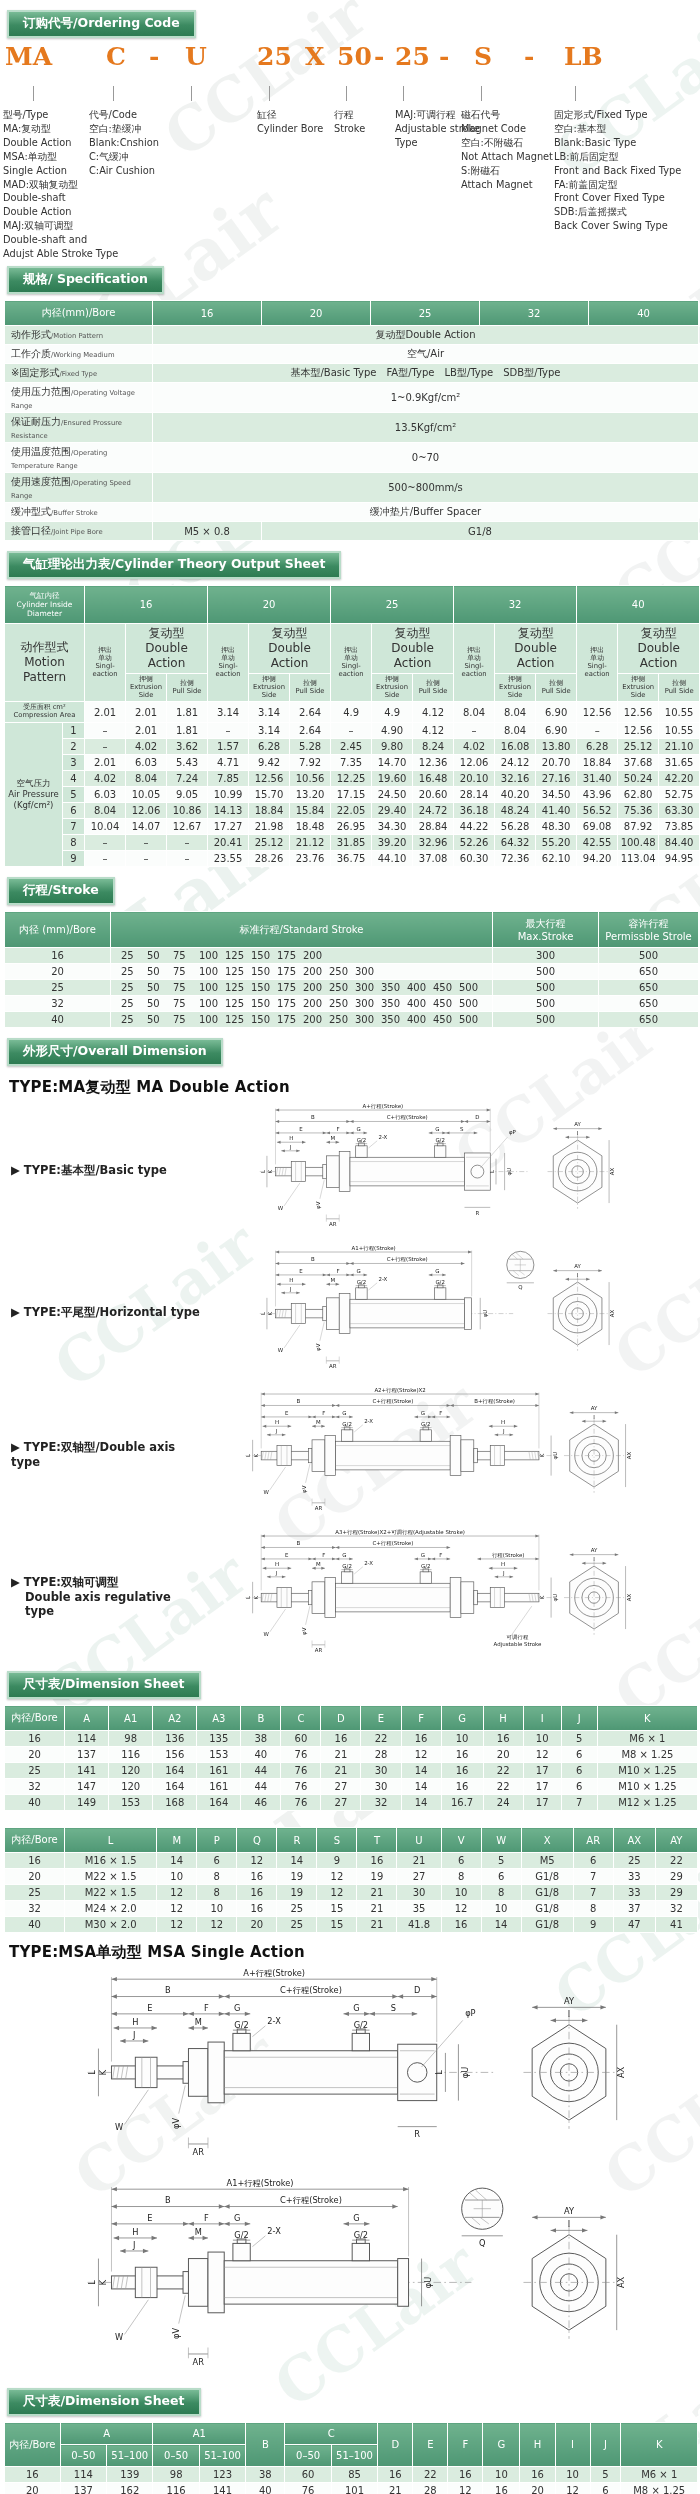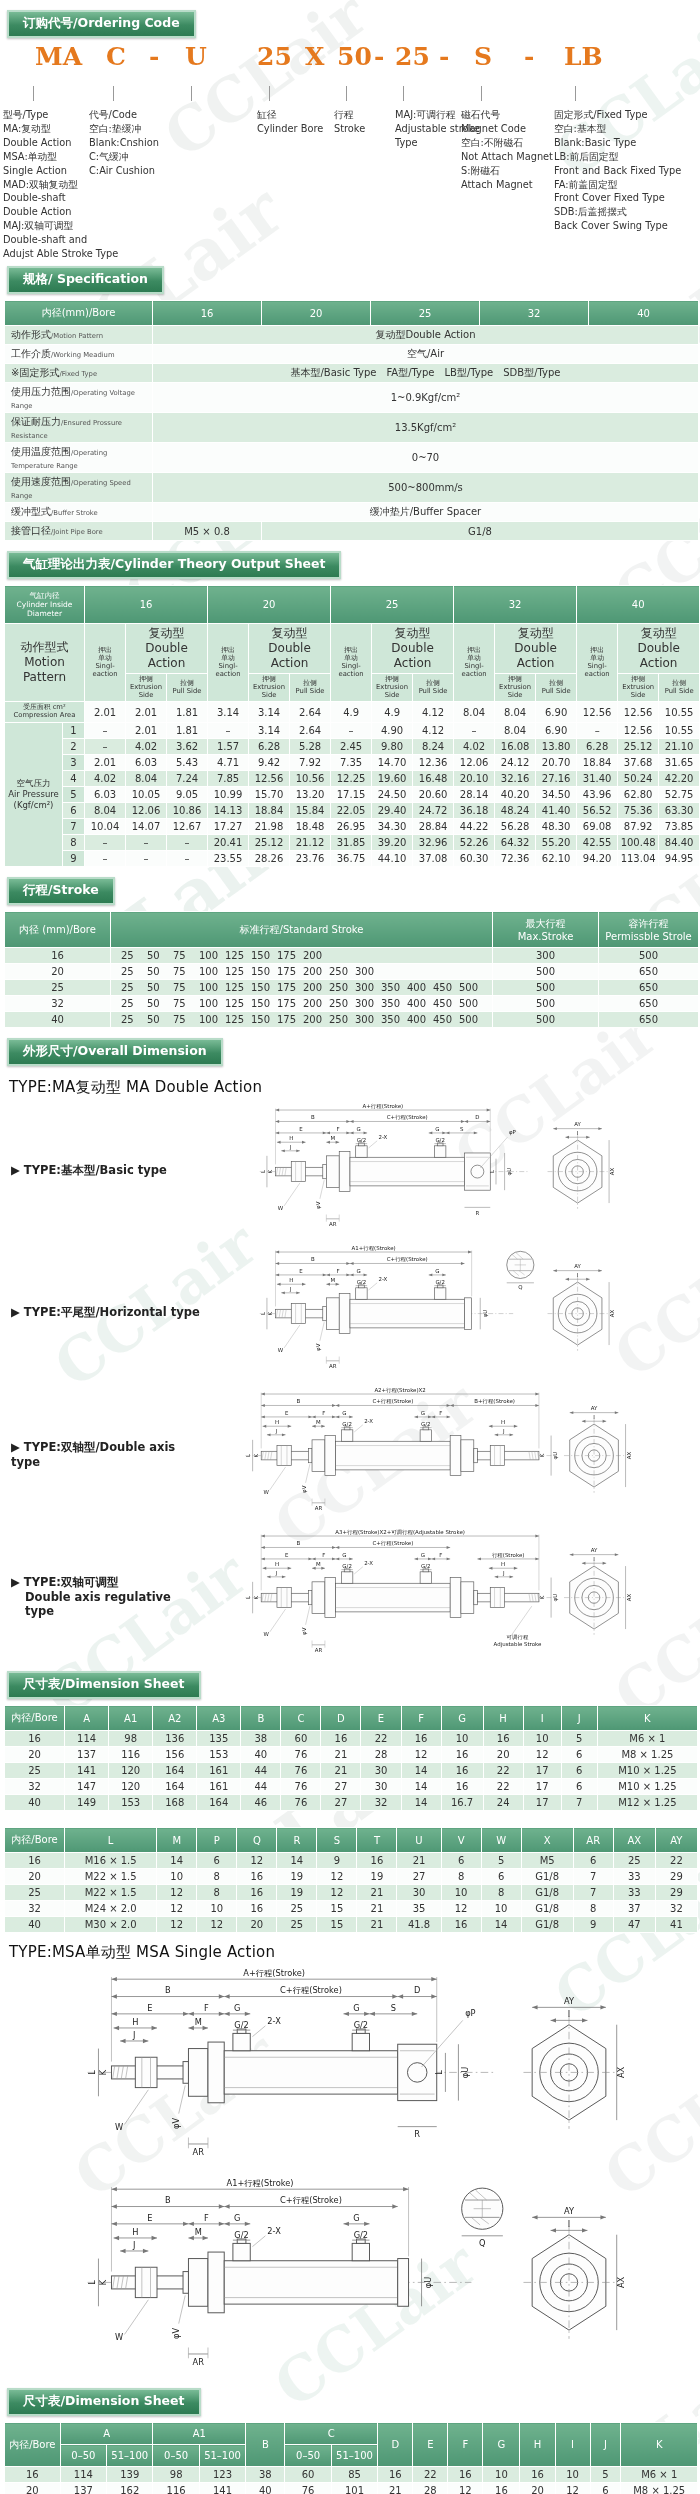--- a/index.html
+++ b/index.html
@@ -34,21 +34,21 @@
   .tiny div{font-size:6.8px;line-height:1.15;}
   .sub div{font-size:12px;line-height:1.25;}
   .plbl div{font-size:8.5px;line-height:1.3;}
   td.lbl{text-align:left;padding-left:6px;}
   td.lbl .slbl-cn{font-size:10px;}
   td.lbl .slbl-en{font-size:6.8px;color:#555;}
   td.lbl div{display:inline;}
   .stdcell{text-align:left !important;padding-left:10px !important;}
   .sn{display:inline-block;width:26px;font-size:10px;text-align:left;}
   
-  .sec-title{font-size:15px;color:#111;margin:10px 0 2px 6px;font-weight:400;letter-spacing:.2px;}
+  .sec-title{font-size:15px;color:#111;margin:10px 0 2px 6px;font-weight:700;letter-spacing:.2px;}
   .diag-row{display:flex;align-items:center;height:142px;}
   .diag-label{width:200px;flex:0 0 200px;font-size:11.5px;font-weight:bold;color:#222;padding-left:8px;box-sizing:border-box;}
   .diag-label .en2{display:block;margin-left:14px;}
   .msa-diag{height:210px;display:flex;justify-content:center;align-items:center;}
   .dl{stroke:#777;stroke-width:.7;fill:none}
   .el{stroke:#9a9a9a;stroke-width:.55;fill:none}
   .cl{stroke:#8a8a8a;stroke-width:.55;stroke-dasharray:7 3 1.5 3;fill:none}
   .pr{stroke:#555;stroke-width:.9;fill:#fdfdfd}
   .dt{font-size:7.6px;fill:#222;text-anchor:middle;font-family:"DejaVu Sans","Liberation Sans",sans-serif;}
   .af{fill:#777}
@@ -78,21 +78,21 @@
     <span class="wm" style="left:60px;top:2080px;font-size:60px;color:rgba(150,160,155,0.13)">CCLair</span>
     <span class="wm" style="left:590px;top:2080px;font-size:60px;color:rgba(150,160,155,0.12)">CCLair</span>
     <span class="wm" style="left:260px;top:2290px;font-size:60px;color:rgba(110,165,140,0.12)">CCLair</span>
     <span class="wm" style="left:560px;top:2400px;font-size:60px;color:rgba(150,160,155,0.13)">CCLair</span>
   </div>
 
 <div class="content">
 
   <div class="pill"><span>订购代号/Ordering Code</span></div>
   <div class="ordering">
-      <span class="tok" style="left:32px">MA</span>
+      <span class="tok" style="left:2px">MA</span>
       <span class="tok" style="left:103px">C</span>
       <span class="tok" style="left:146px">-</span>
       <span class="tok" style="left:182px">U</span>
       <span class="tok" style="left:254px">25</span>
       <span class="tok" style="left:302px">X</span>
       <span class="tok" style="left:334px">50</span>
       <span class="tok" style="left:371px">-</span>
       <span class="tok" style="left:392px">25</span>
       <span class="tok" style="left:436px">-</span>
       <span class="tok" style="left:471px">S</span>

